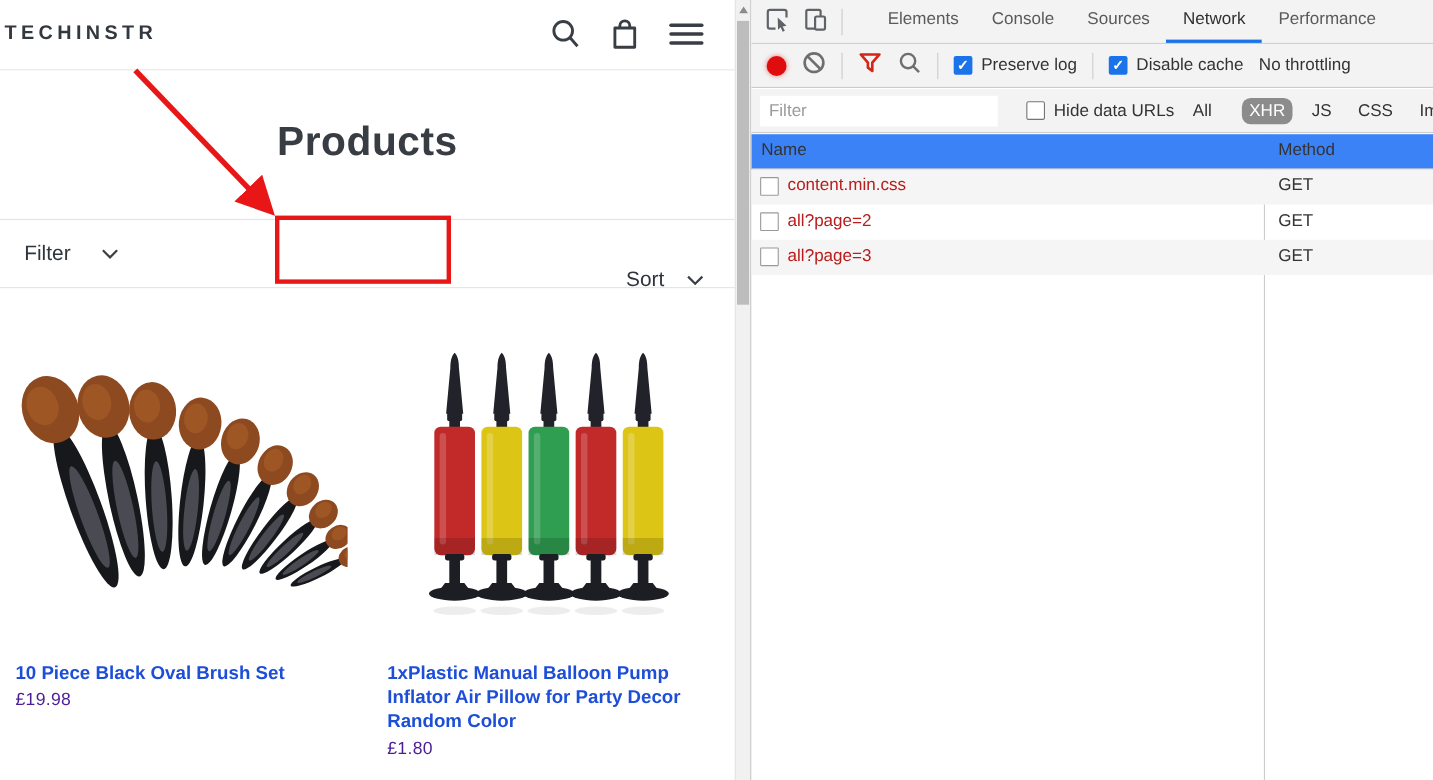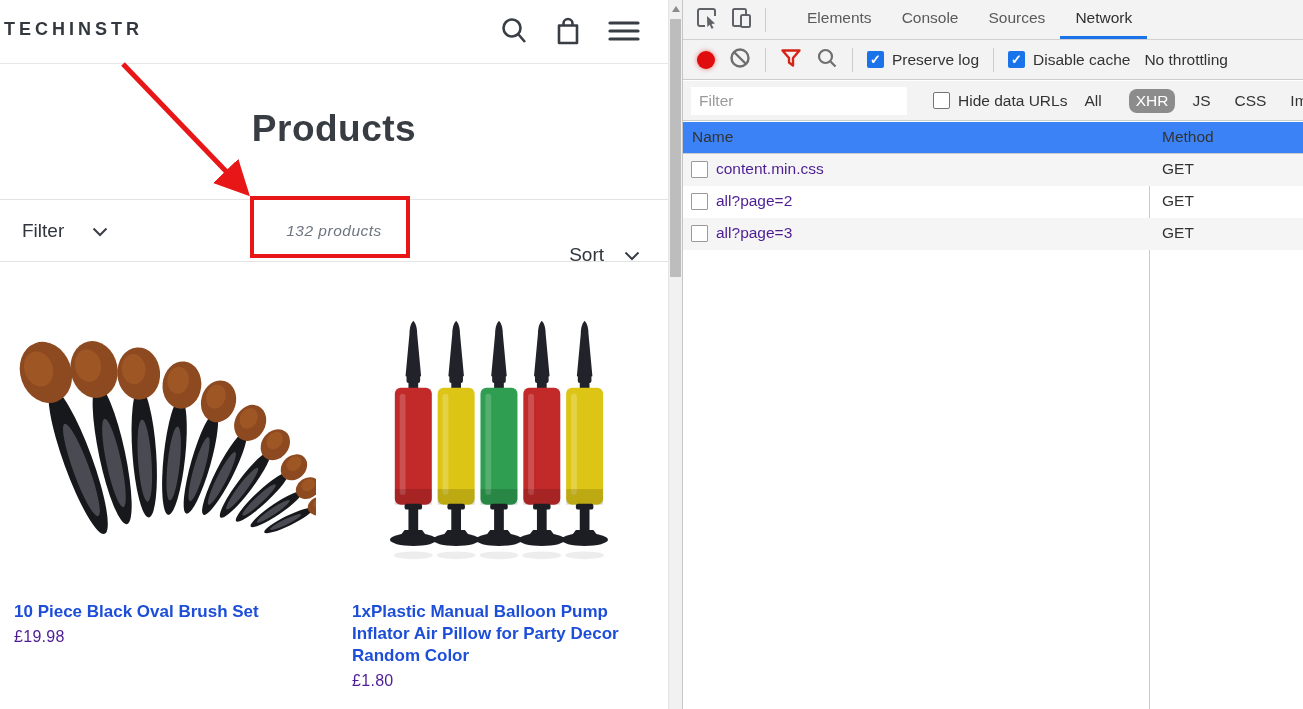--- a/index.html
+++ b/index.html
@@ -74,21 +74,21 @@
 
   .dt-table { position:absolute; left:0; top:122px; width:621px; height:587px; }
   .dt-colsep { position:absolute; left:466px; top:0; width:1px; height:587px; background:#ccc; }
   .dt-thead { position:absolute; left:0; top:0; width:621px; height:32px; background:#3b82f6;
               border-bottom:1px solid #ccc; }
   .dt-th-name   { position:absolute; left:9px;  top:6px; color:#333; }
   .dt-th-method { position:absolute; left:479px; top:6px; color:#333; }
   .dt-row { position:absolute; left:0; width:621px; height:32px; cursor:pointer; }
   .dt-row.odd { background:#f5f5f5; }
   .dt-row .fsq { position:absolute; left:8px; top:7px; width:17px; height:17px; background:#fff; border:1.5px solid #9a9a9a; border-radius:1px; }
-  .dt-row .rname { position:absolute; left:33px; top:6px; color:#4c1d95; }
+  .dt-row .rname { position:absolute; left:33px; top:6px; color:#b91c1c; }
   .dt-row .rmethod { position:absolute; left:479px; top:6px; color:#333; }
 </style>
 </head>
 <body>
 
 <div class="root">
 
   <section class="store">
 
     <header class="store-header">
@@ -122,21 +122,20 @@
 
     <div class="filter-bar">
       <div class="filter-left">
         <span>Filter</span>
         <span>
           <svg width="16" height="10" viewBox="0 0 16 10">
               <polyline points="1.5,1.5 8,8 14.5,1.5" fill="none" stroke="#3a3f45" stroke-width="2"></polyline>
             </svg>
         </span>
       </div>
-      <div class="filter-count">132 products</div>
       <div class="filter-right">
         <span>Sort</span>
         <span>
           <svg width="16" height="10" viewBox="0 0 16 10">
               <polyline points="1.5,1.5 8,8 14.5,1.5" fill="none" stroke="#3a3f45" stroke-width="2"></polyline>
             </svg>
         </span>
       </div>
     </div>
 
@@ -253,20 +252,21 @@
               <rect x="11" y="9" width="9" height="12" rx="1.5" fill="#f3f3f3" stroke="#5f6368" stroke-width="2"></rect>
             </svg>
         </span>
         <span class="dt-vsep"></span>
       </div>
       <div class="dt-tabs">
         <div class="dt-tab">Elements</div>
         <div class="dt-tab">Console</div>
         <div class="dt-tab">Sources</div>
         <div class="dt-tab active">Network</div>
+        <div class="dt-tab">Performance</div>
       </div>
     </div>
 
     <div class="dt-toolbar">
       <div class="rec-dot"></div>
       <span>
         <svg width="22" height="22" viewBox="0 0 22 22">
             <circle cx="11" cy="11" r="8.5" fill="none" stroke="#6e6e6e" stroke-width="2.4"></circle>
             <line x1="5" y1="5" x2="17" y2="17" stroke="#6e6e6e" stroke-width="2.4"></line>
           </svg>

